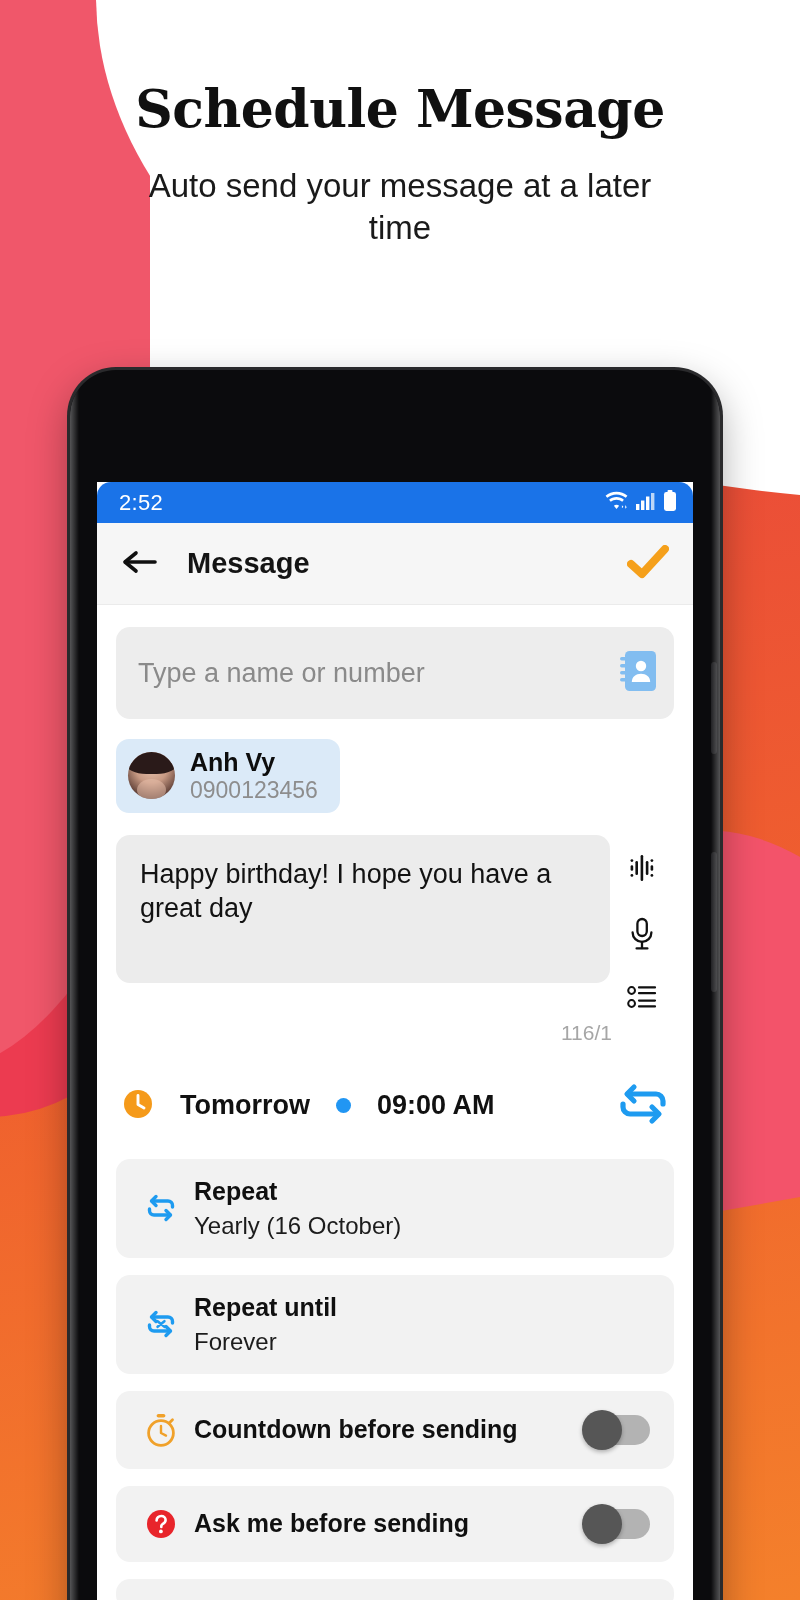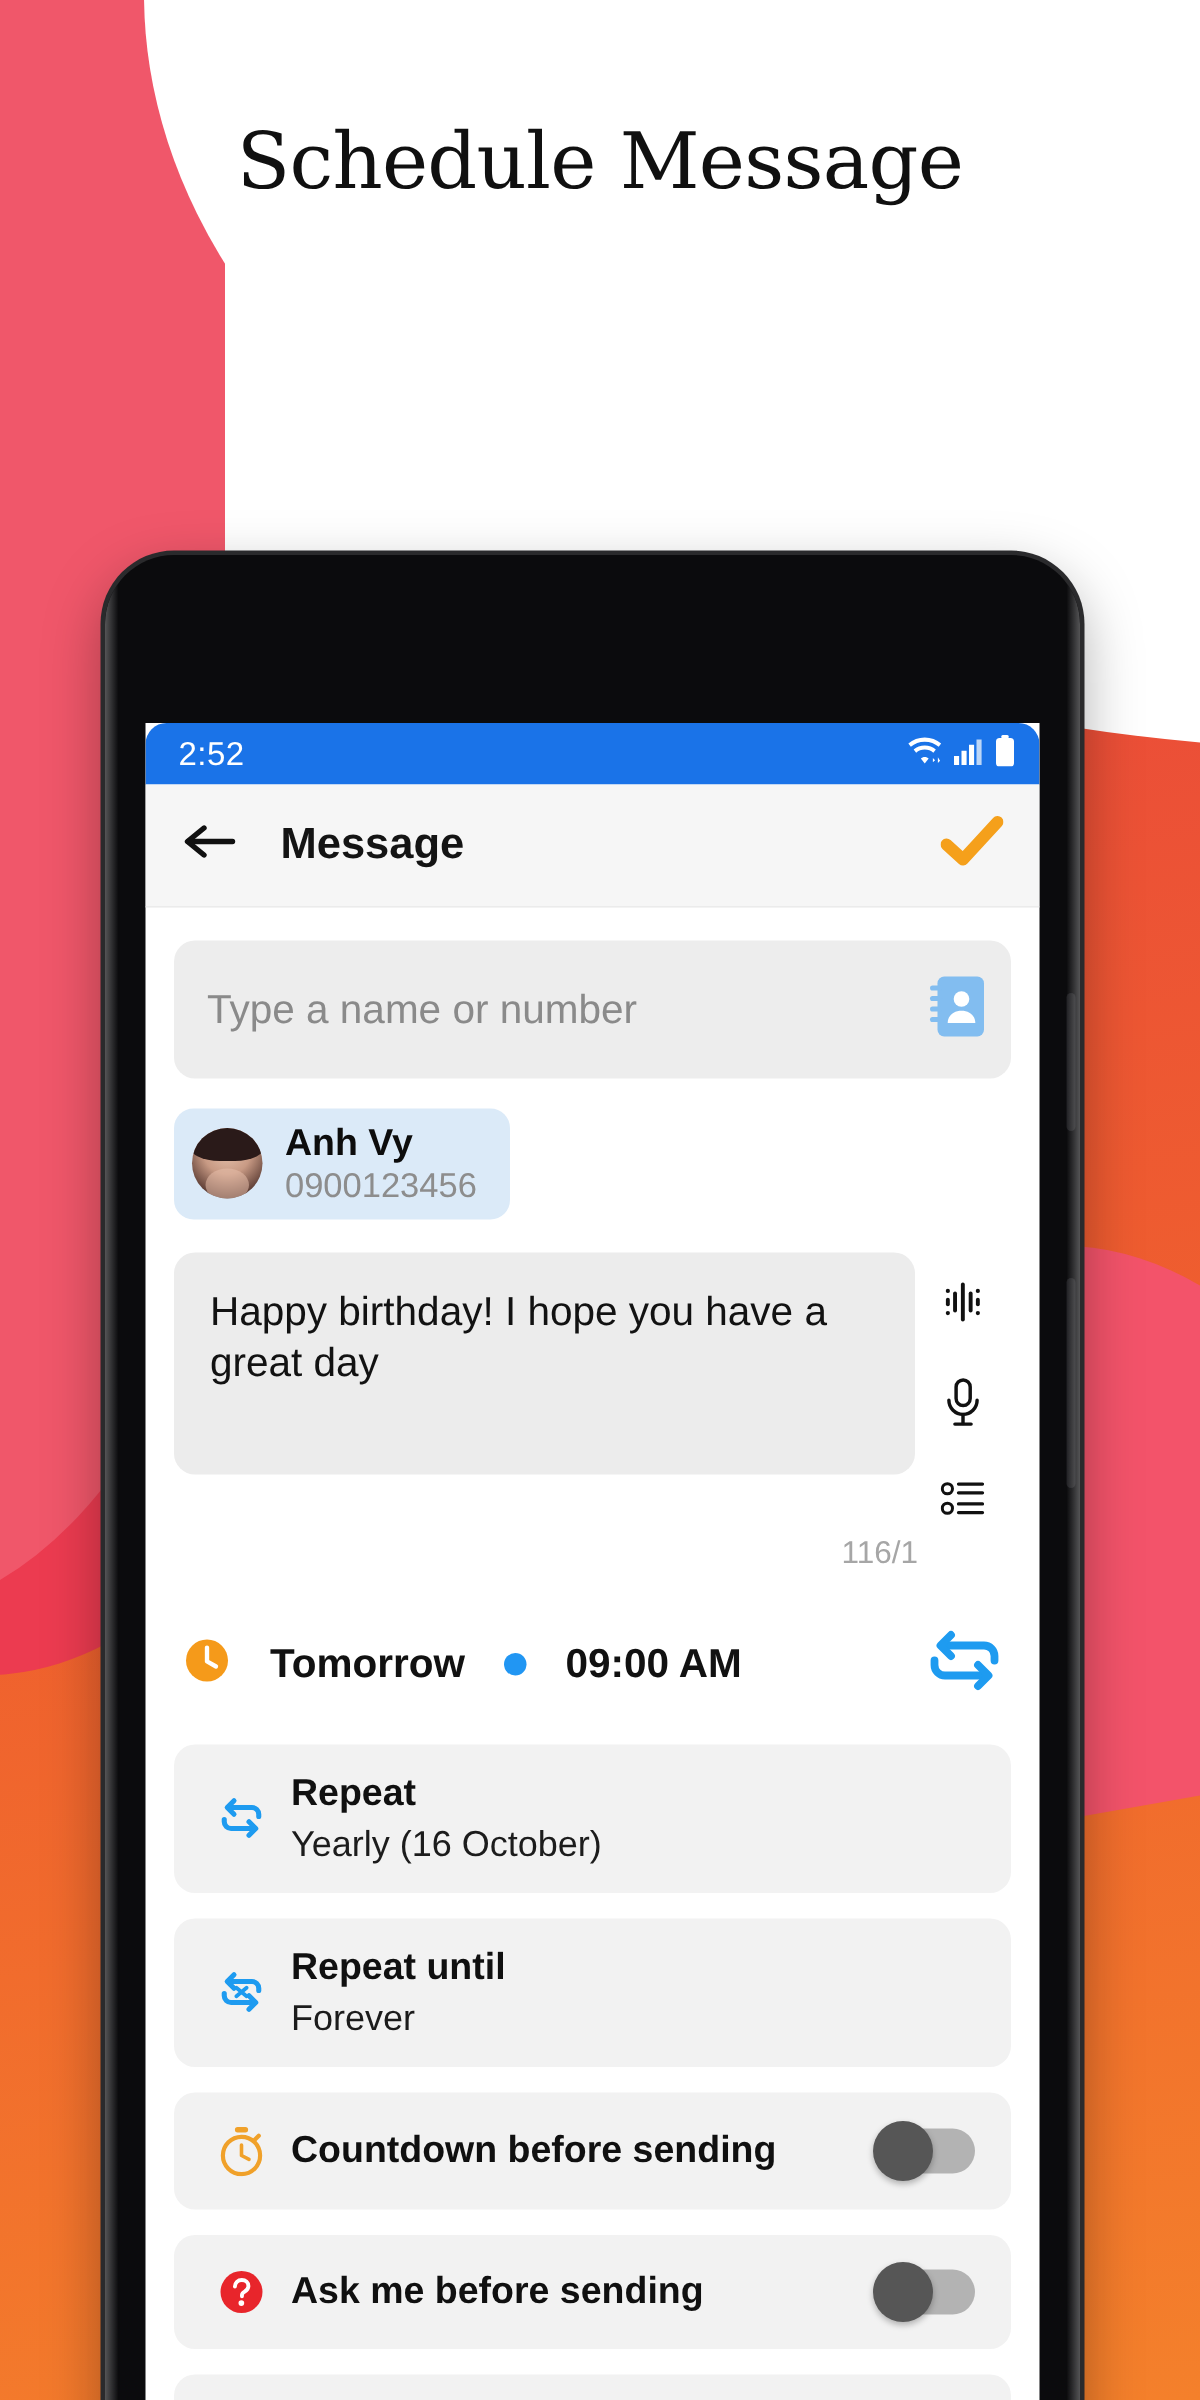--- a/index.html
+++ b/index.html
@@ -48,21 +48,21 @@
     border-radius: 50% 50% 0 0 / 70% 70% 0 0;
     transform: rotate(-10deg);
   }
   
   .promo {
     position: absolute; left: 0; top: 78px;
     width: 800px; text-align: center; z-index: 6;
   }
   .promo-title {
     font-family: "DejaVu Serif", "Liberation Serif", serif;
-    font-weight: 400;
+    font-weight: 700;
     font-size: 52px;
     color: #101010;
     letter-spacing: -0.5px;
   }
   .promo-sub {
     margin-top: 26px;
     font-size: 33px;
     line-height: 1.28;
     color: #1a1a1a;
     padding: 0 120px;
@@ -204,20 +204,21 @@
 <div id="stage">
 
   <div class="swoosh swoosh-dark"></div>
   <div class="swoosh swoosh-light"></div>
   <div class="white-cover"></div>
   <div class="white-cover2"></div>
   <div class="lower-right-blob"></div>
 
   <div class="promo">
     <div class="promo-title">Schedule Message</div>
+    <div class="promo-sub">Auto send your message at a later time</div>
   </div>
 
   <div id="phone">
     <div class="bezel-sheen"></div>
     <div class="cam cam1">
       <div class="cam-glint" style="left:3px;top:2px;"></div>
     </div>
     <div class="cam cam2">
       <div class="cam-glint" style="left:4px;top:2px;"></div>
     </div>

